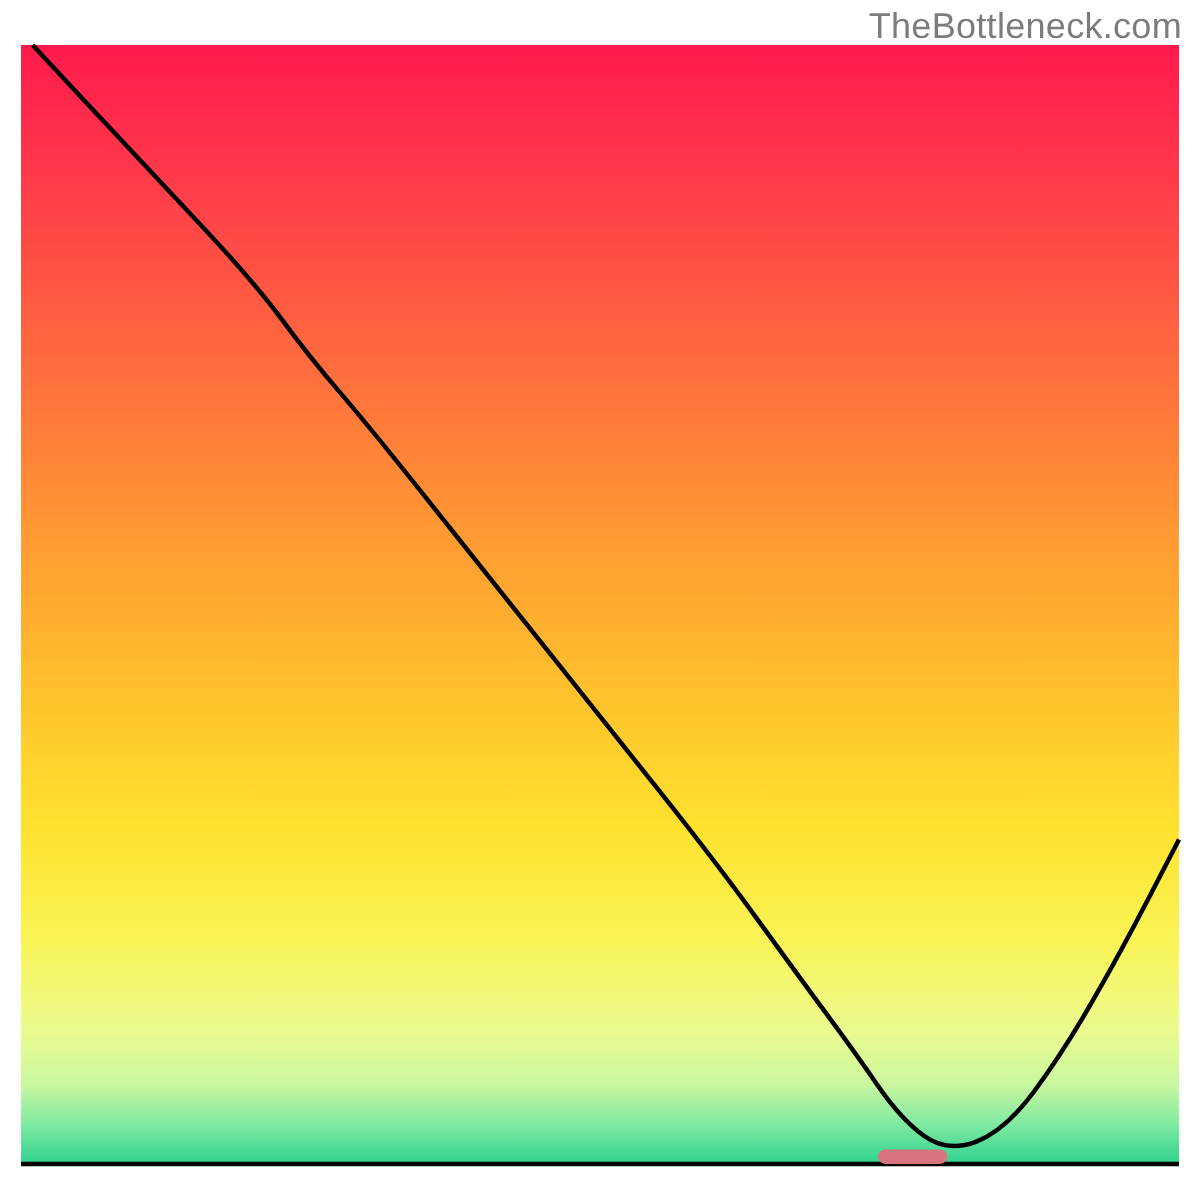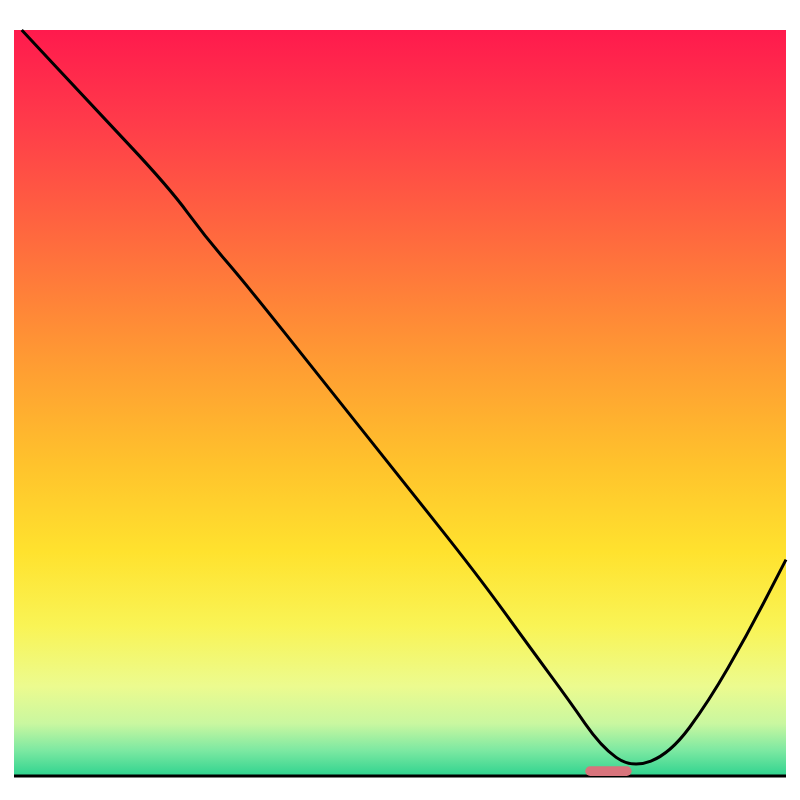--- a/index.html
+++ b/index.html
@@ -28,20 +28,21 @@
   svg.plot {
     position: absolute;
     left: 0;
     top: 0;
   }
 </style>
 </head>
 <body>
 
 <div class="stage">
+  <div class="watermark">TheBottleneck.com</div>
 
   <svg class="plot" width="800" height="800" viewBox="0 0 800 800">
     <defs>
       <linearGradient id="bg-grad" x1="0" y1="0" x2="0" y2="1">
           <stop offset="0%" stop-color="#ff1a4d"></stop>
           <stop offset="12%" stop-color="#ff3a4a"></stop>
           <stop offset="28.000000000000004%" stop-color="#ff6a3e"></stop>
           <stop offset="44%" stop-color="#ff9a33"></stop>
           <stop offset="57.99999999999999%" stop-color="#ffc22c"></stop>
           <stop offset="70%" stop-color="#ffe22e"></stop>

